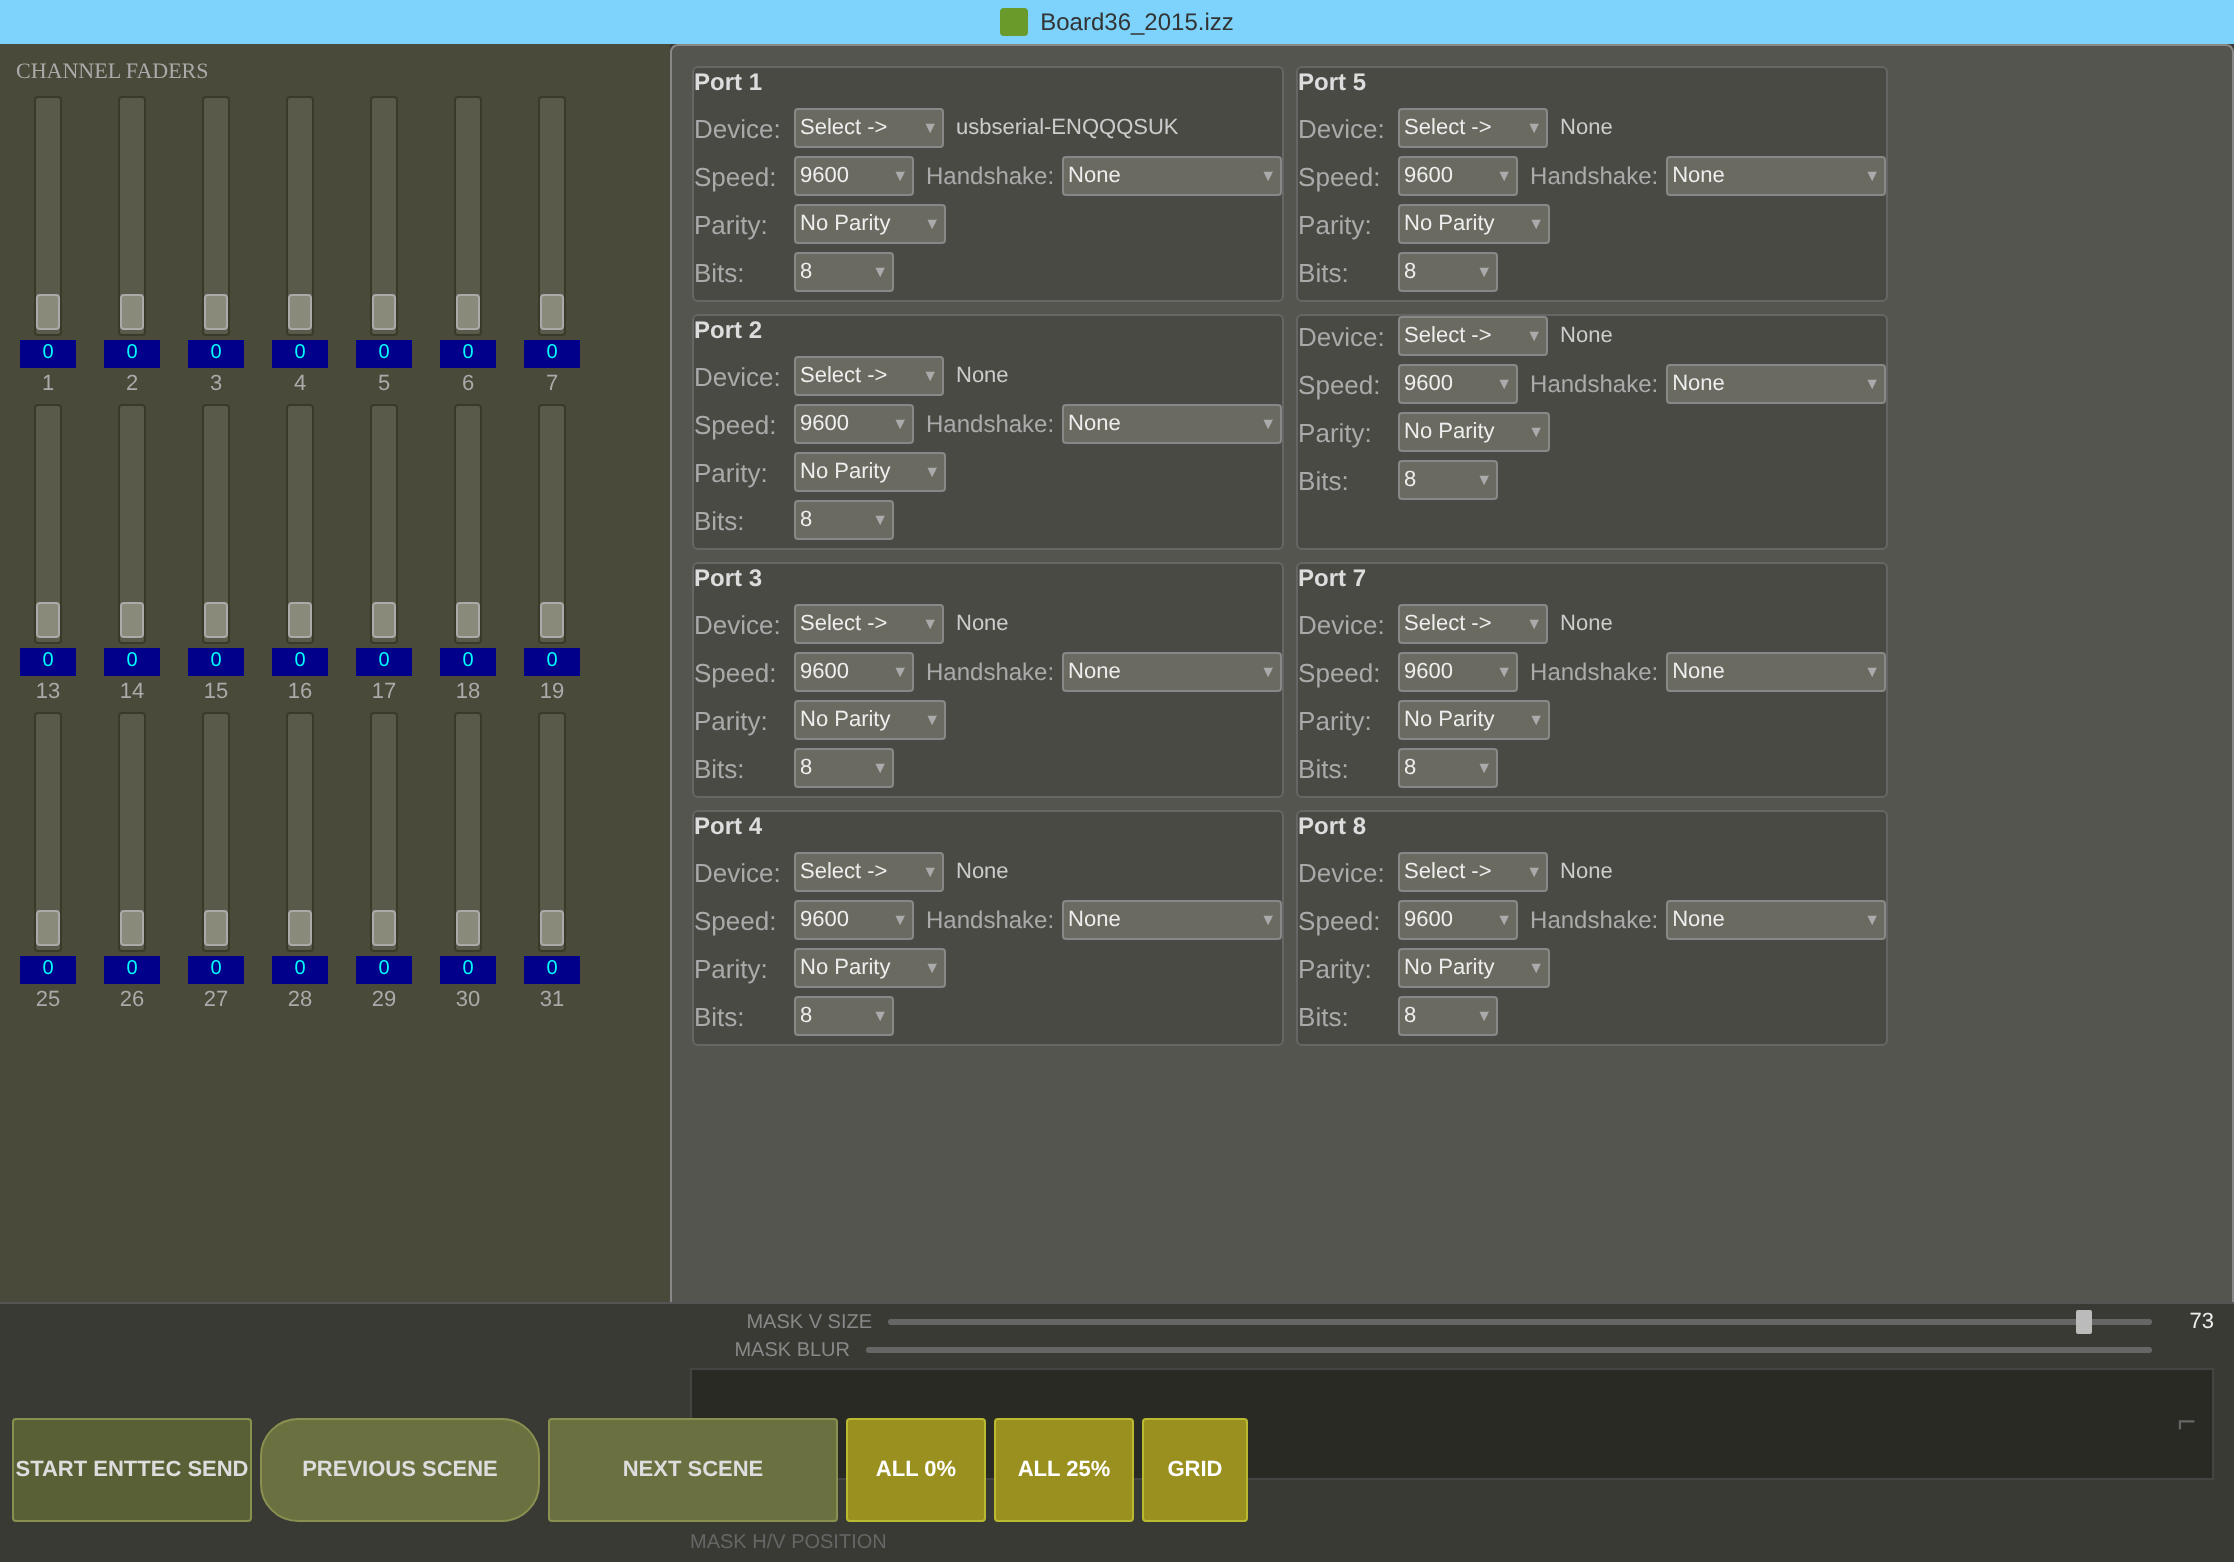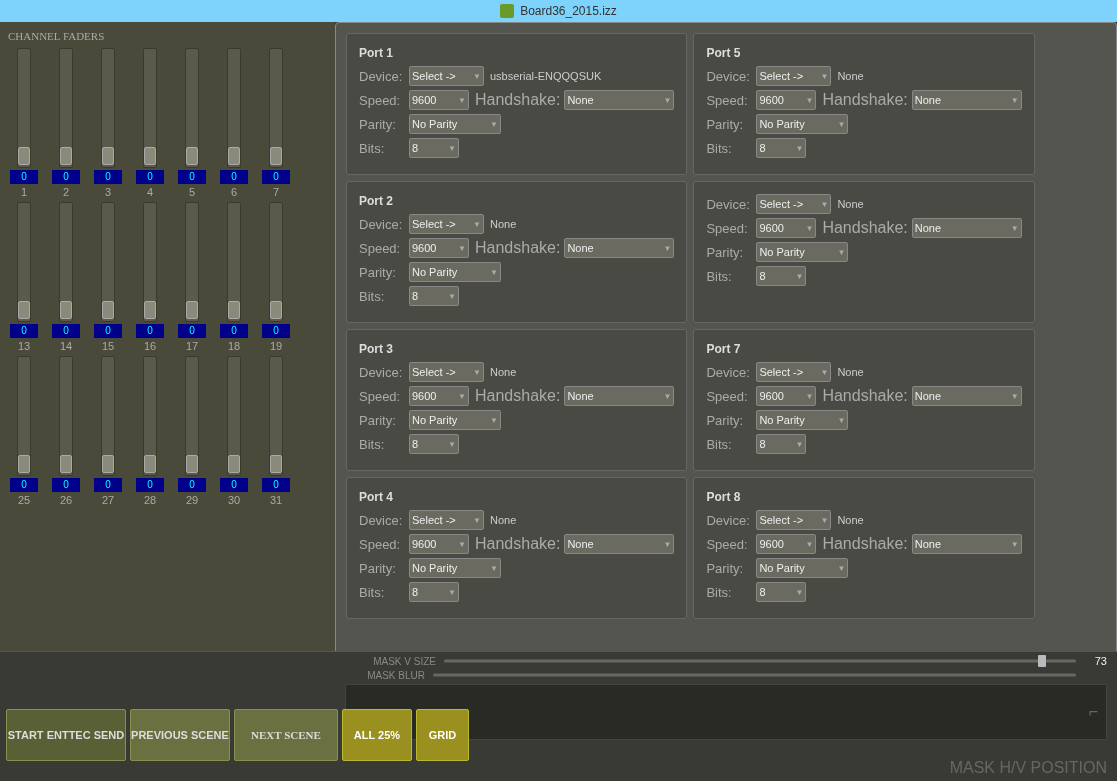--- a/index.html
+++ b/index.html
@@ -119,21 +119,21 @@
       display: grid;
       grid-template-columns: 1fr 1fr;
       gap: 6px;
       margin-bottom: 10px;
     }
 
     .port-section {
       background: #4a4a45;
       border: 1px solid #666;
       border-radius: 3px;
-      padding: 12px;
+      padding: 0;
     }
 
     .port-title {
       font-weight: bold;
       color: #ddd;
       margin-bottom: 6px;
       font-size: 12px;
     }
 
     .port-row {
@@ -174,36 +174,36 @@
       pointer-events: none;
       color: #aaa;
     }
     .port-select-device {
       width: 75px;
     }
     .port-select-speed {
       width: 60px;
     }
     .port-select-parity {
-      width: 92px;
+      width: 76px;
     }
     .port-select-bits {
       width: 50px;
     }
     .port-select-handshake {
       width: 110px;
     }
     .device-text {
       margin-left: 6px;
       color: #ccc;
       font-size: 11px;
     }
     .handshake-label {
       color: #aaa;
-      font-size: 16px;
+      font-size: 12px;
       margin-left: 6px;
       margin-right: 4px;
       flex-shrink: 0;
     }
 
     
     .dialog-footer {
       position: absolute;
       bottom: 10px;
       left: 10px;
@@ -291,22 +291,22 @@
       font-size: 11px;
       font-weight: bold;
       cursor: pointer;
       border-radius: 2px;
       display: flex;
       align-items: center;
       justify-content: center;
       text-align: center;
     }
     .scene-btn-start { width: 120px; background: #5a6035; }
-    .scene-btn-prev { width: 100px; }
-    .scene-btn-next { width: 104px; font-family: Liberation Serif, serif; }
+    .scene-btn-prev { width: 140px; border-radius: 19px; }
+    .scene-btn-next { width: 145px; }
     .scene-btn-all0 { width: 70px; background: #9a9020; border-color: #baba30; color: #fff; }
     .scene-btn-all25 { width: 70px; background: #9a9020; border-color: #baba30; color: #fff; }
     .scene-btn-grid { width: 53px; background: #9a9020; border-color: #baba30; color: #fff; }
   </style>
 </head>
 <body>
 
 <div class="title-bar">
   <span class="title-icon"></span>
   <span>Board36_2015.izz</span>
@@ -837,22 +837,23 @@
     <div style="flex:1; height:14px; position:relative;">
       <div style="height:3px; background:#666; position:absolute; top:50%; transform:translateY(-50%); left:0; right:0; border-radius:2px;"></div>
     </div>
     <span class="mask-value"></span>
   </div>
 
   <div style="position:absolute; top:32px; left:345px; right:10px; height:56px; background:#2a2a25; border:1px solid #444; display:flex; align-items:center; justify-content:flex-end; padding-right:8px;">
     <span style="color:#666; font-size:16px;">⌐</span>
   </div>
 
-  <div style="position:absolute; bottom:4px; left:345px; right:10px; text-align:right; color:#666; font-size:16px;">MASK H/V POSITION</div>
+  <div style="position:absolute; bottom:4px; left:345px; right:10px; text-align:left; color:#666; font-size:10px;">MASK H/V POSITION</div>
 
   <div class="scene-buttons" id="scene-buttons-bar">
       <button class="scene-btn scene-btn-start">START ENTTEC SEND</button>
       <button class="scene-btn scene-btn-prev">PREVIOUS SCENE</button>
       <button class="scene-btn scene-btn-next">NEXT SCENE</button>
+      <button class="scene-btn scene-btn-all0">ALL 0%</button>
       <button class="scene-btn scene-btn-all25">ALL 25%</button>
       <button class="scene-btn scene-btn-grid">GRID</button>
     </div>
 </div>
 
 </body></html>

